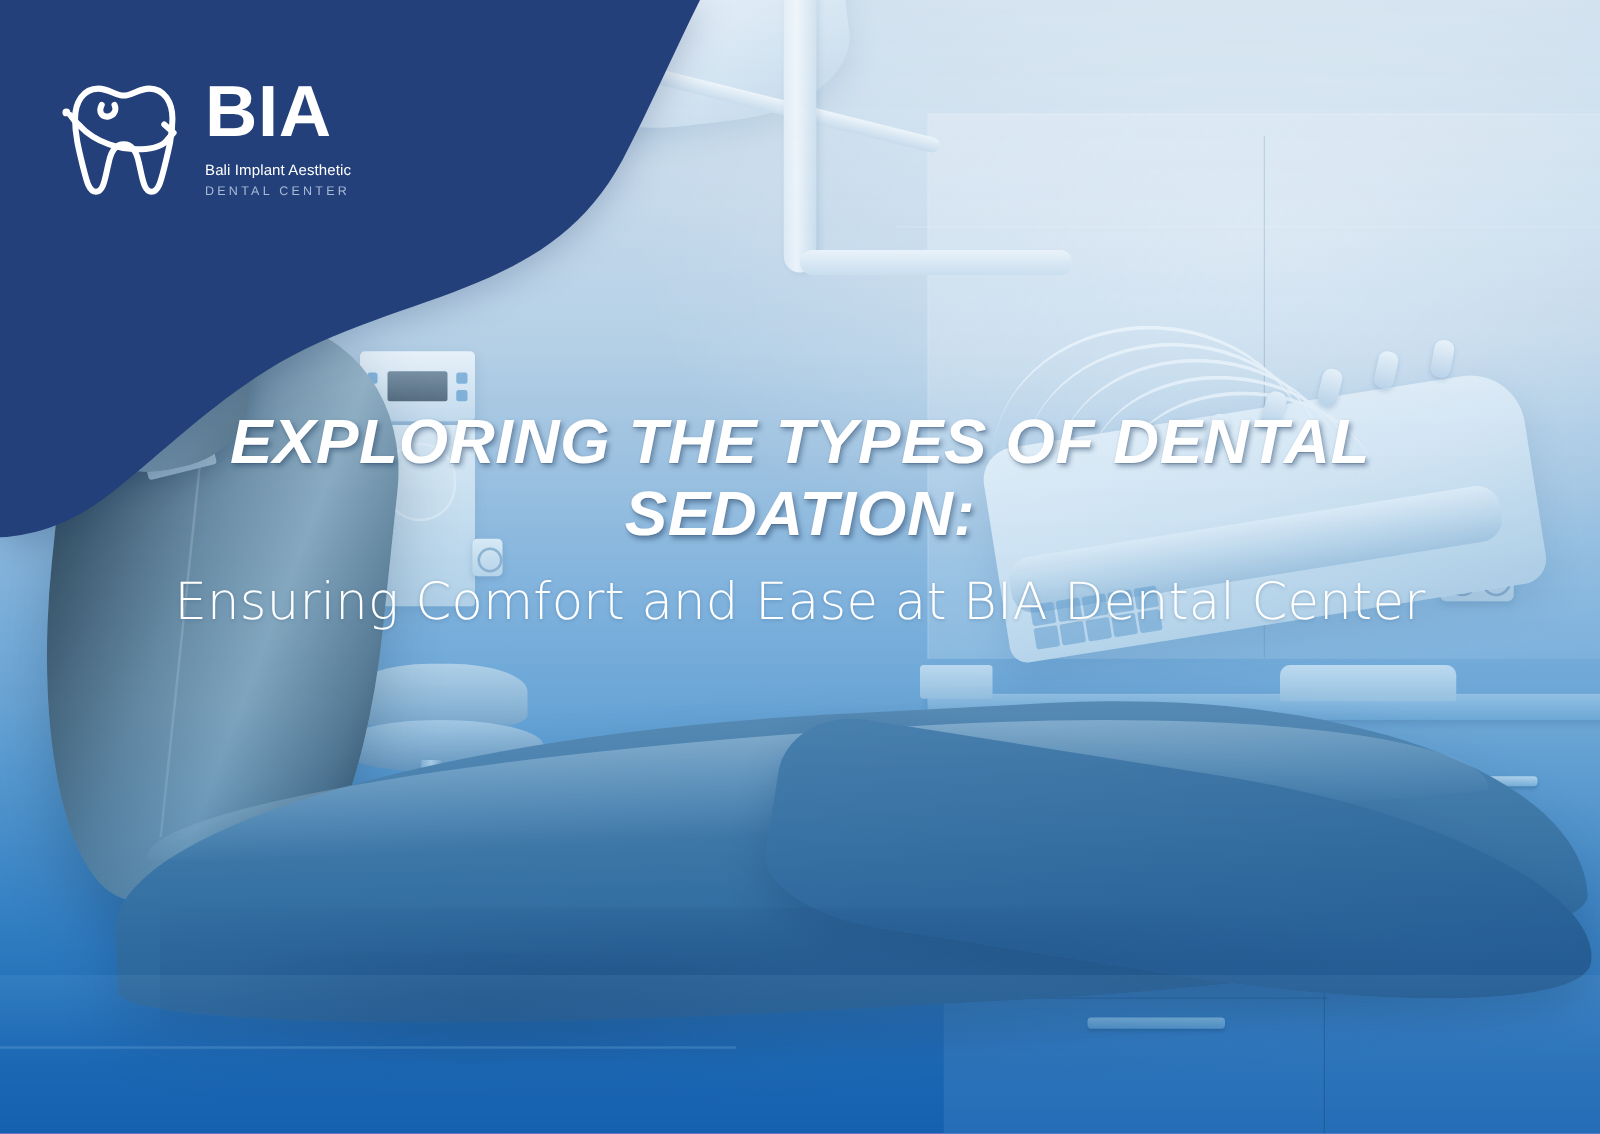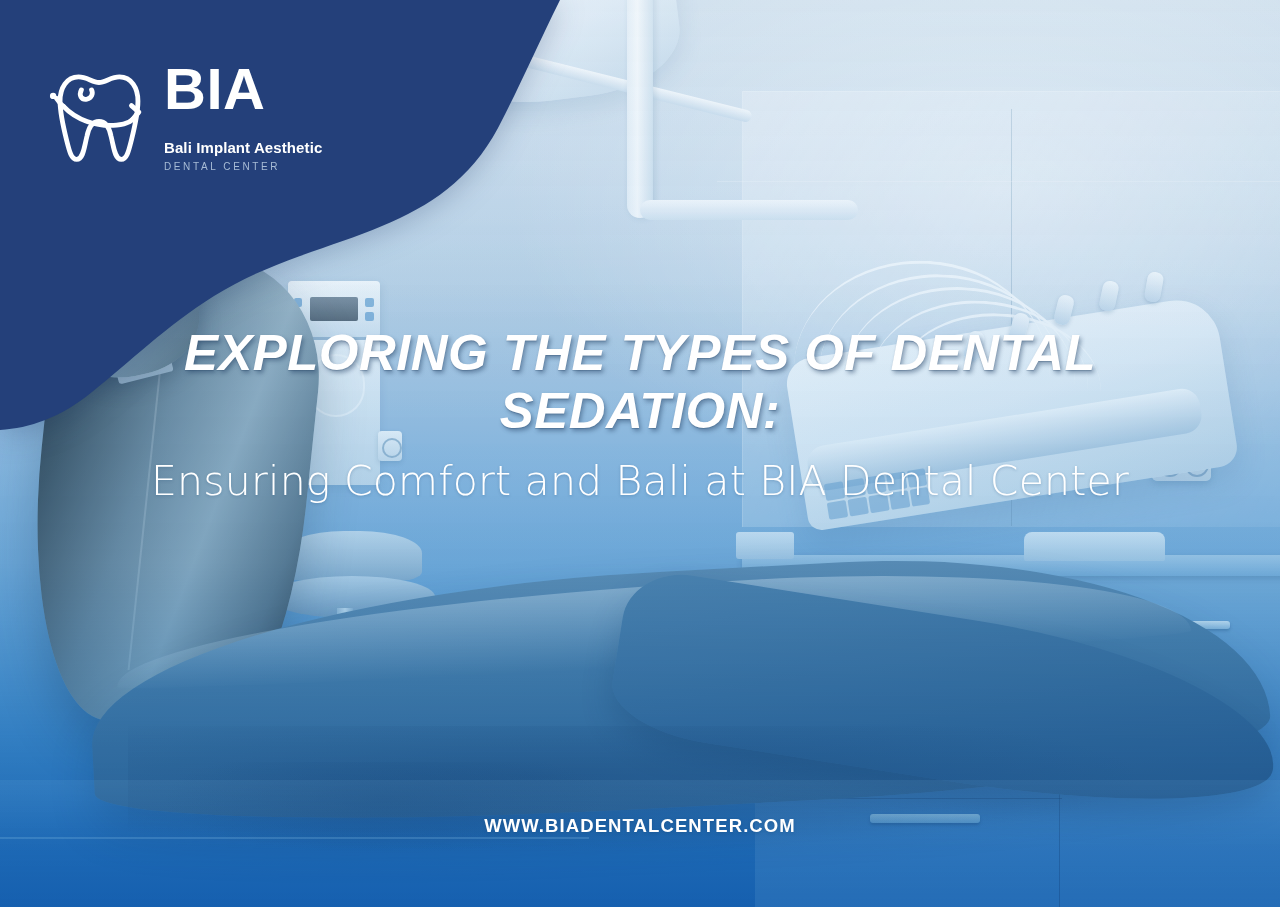--- a/index.html
+++ b/index.html
@@ -206,21 +206,21 @@
   .blob svg{display:block;width:100%;height:100%;
     filter:drop-shadow(0 6px 14px rgba(20,45,90,.25));}
 
   
   .logo{position:absolute;left:48px;top:56px;display:flex;align-items:center;gap:14px;}
   .logo-mark{width:102px;height:104px;flex:0 0 auto;}
   .logo-mark svg{display:block;width:100%;height:100%;}
   .logo-text{display:flex;flex-direction:column;line-height:1;padding-top:4px;}
   .logo-bia{font-size:58px;font-weight:700;color:#fff;letter-spacing:.5px;
     font-family:"Liberation Sans",sans-serif;}
-  .logo-tag{font-size:15px;font-weight:700;color:#fff;margin-top:22px;
+  .logo-tag{font-size:12px;font-weight:400;color:#fff;margin-top:11px;
     letter-spacing:.1px;font-family:"Liberation Sans",sans-serif;}
   .logo-sub{font-size:10px;font-weight:400;color:#a8bcd6;margin-top:7px;
     letter-spacing:2.6px;font-family:"Liberation Sans",sans-serif;}
 
   
   .headline{position:absolute;left:0;right:0;top:324px;text-align:center;padding:0 64px;}
   .title{
     margin:0;
     font-family:"Liberation Sans",sans-serif;
     font-weight:700;font-style:italic;
@@ -385,18 +385,17 @@
     </div>
     <div class="logo-text">
       <span class="logo-bia">BIA</span>
       <span class="logo-tag">Bali Implant Aesthetic</span>
       <span class="logo-sub">DENTAL CENTER</span>
     </div>
   </div>
 
   <div class="headline">
     <h1 class="title">Exploring the Types of Dental Sedation:</h1>
-    <p class="subtitle">Ensuring Comfort and Bali at BIA Dental Center</p>
+    <p class="subtitle">Ensuring Comfort and Ease at BIA Dental Center</p>
   </div>
 
-  <div class="url">WWW.BIADENTALCENTER.COM</div>
 
 </div>
 
 </body></html>

